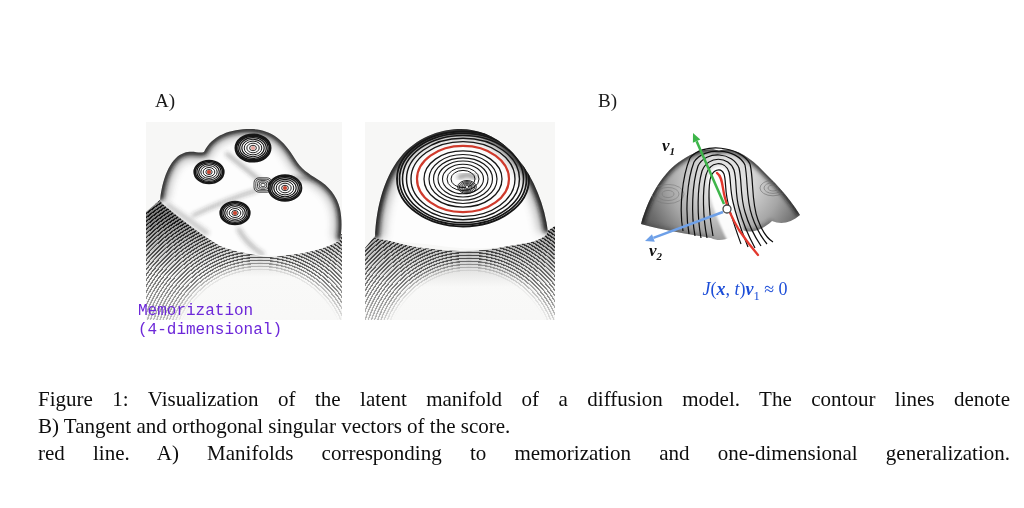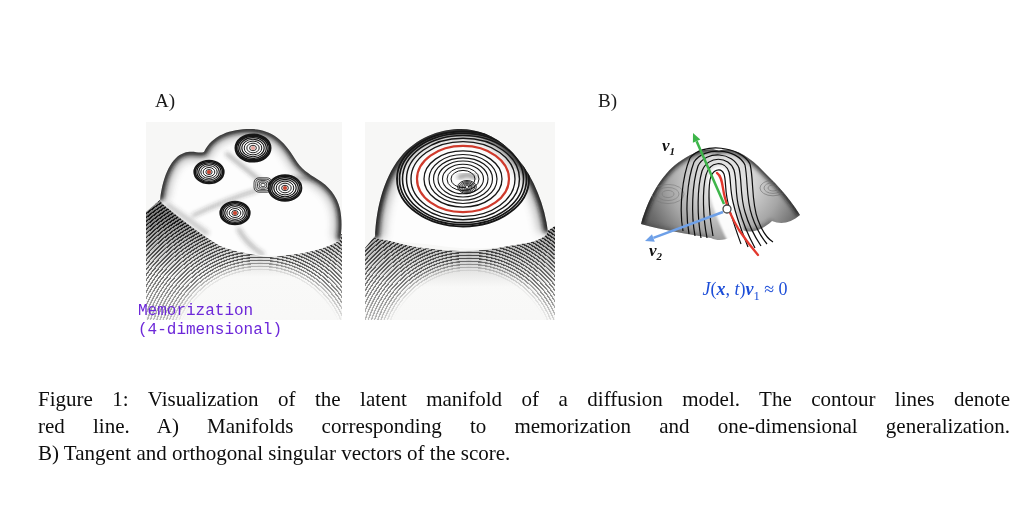--- a/index.html
+++ b/index.html
@@ -268,15 +268,15 @@
   <text x="29" y="128" font-size="17" font-style="italic" font-weight="bold" fill="#111"><tspan>v</tspan><tspan dy="3.5" font-size="11">2</tspan></text>
 </svg>
 </div>
 
 <div class="abs formula" style="left:625px;top:279px;width:240px;">
   <span class="it">J</span><span>(</span><span class="bi">x</span><span>, </span><span class="it">t</span><span>)</span><span class="bi">v</span><sub>1</sub><span> ≈ 0</span>
 </div>
 
 <div class="abs caption">
   <div class="cap-line">Figure 1: Visualization of the latent manifold of a diffusion model. The contour lines denote</div>
+  <div class="cap-line last">B) Tangent and orthogonal singular vectors of the score.</div>
   <div class="cap-line">red line. A) Manifolds corresponding to memorization and one-dimensional generalization.</div>
-  <div class="cap-line last">B) Tangent and orthogonal singular vectors of the score.</div>
 </div>
 
 </body></html>

